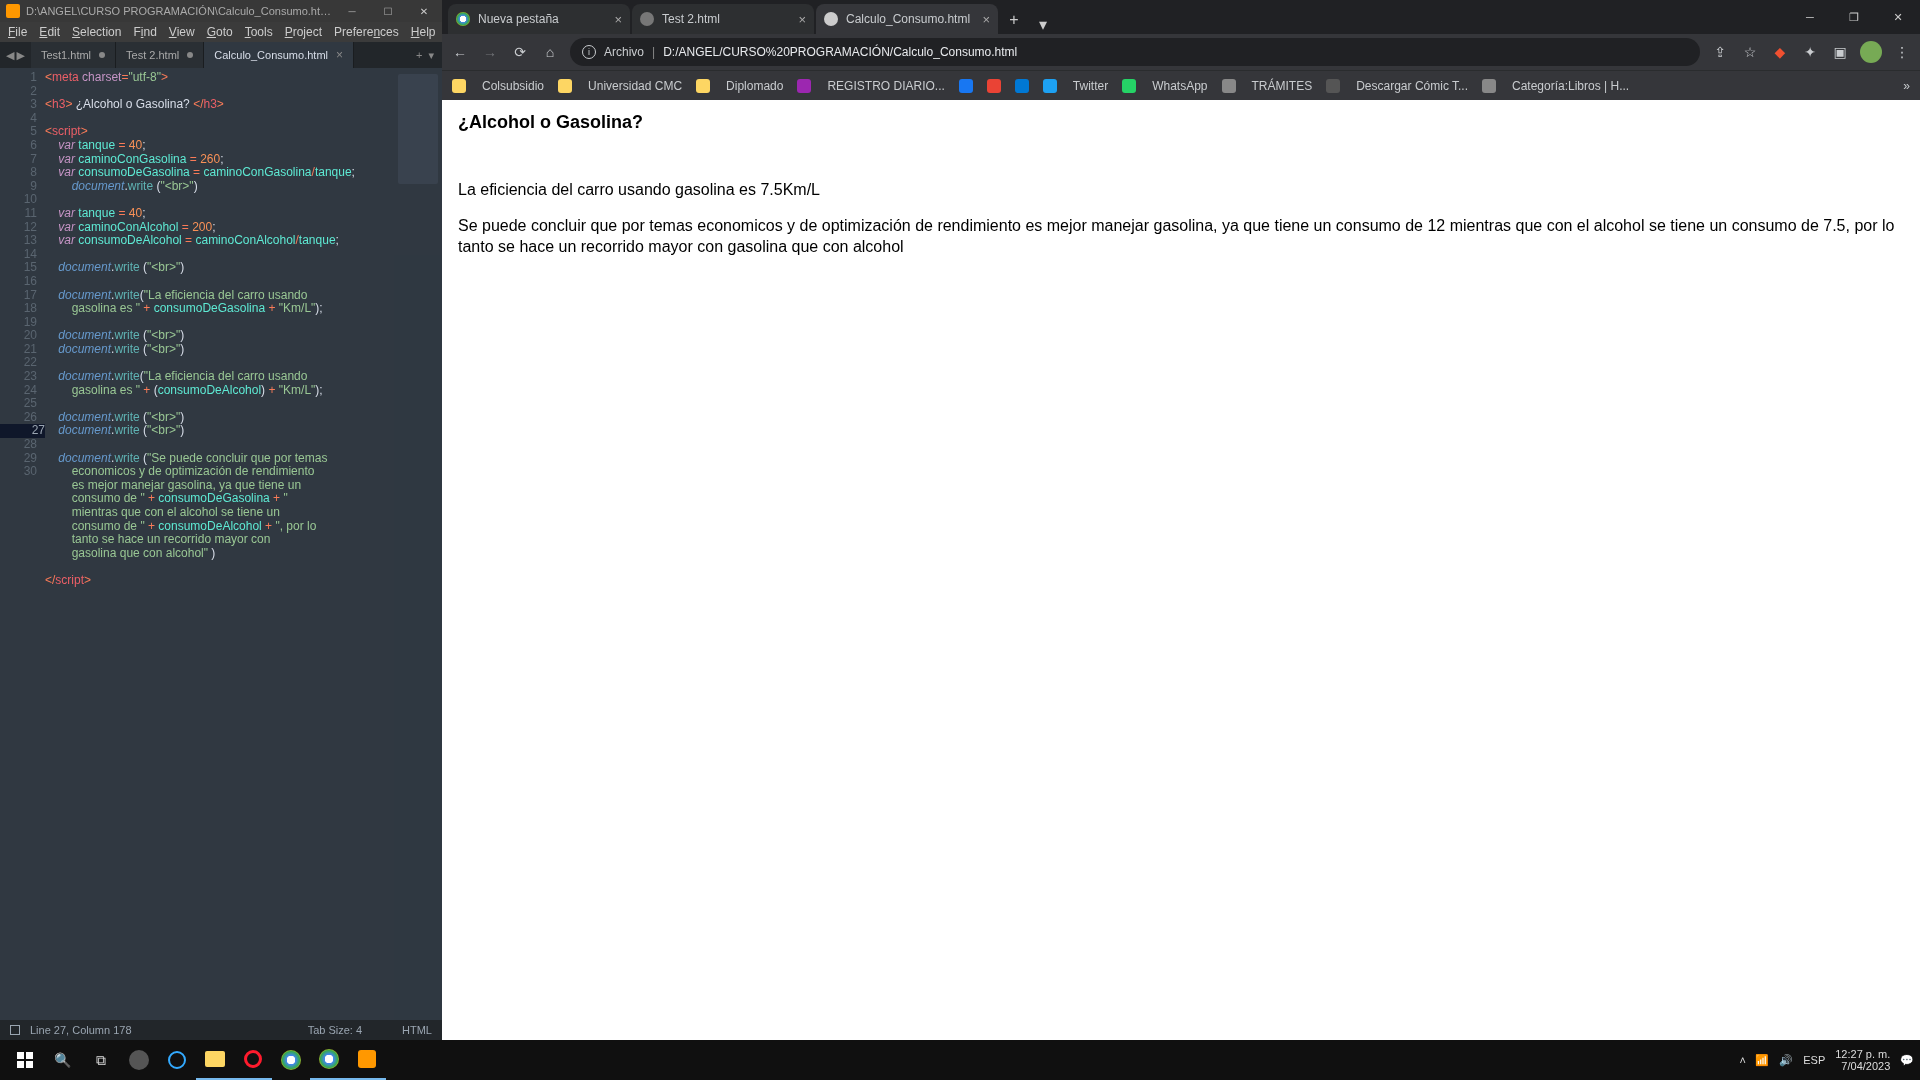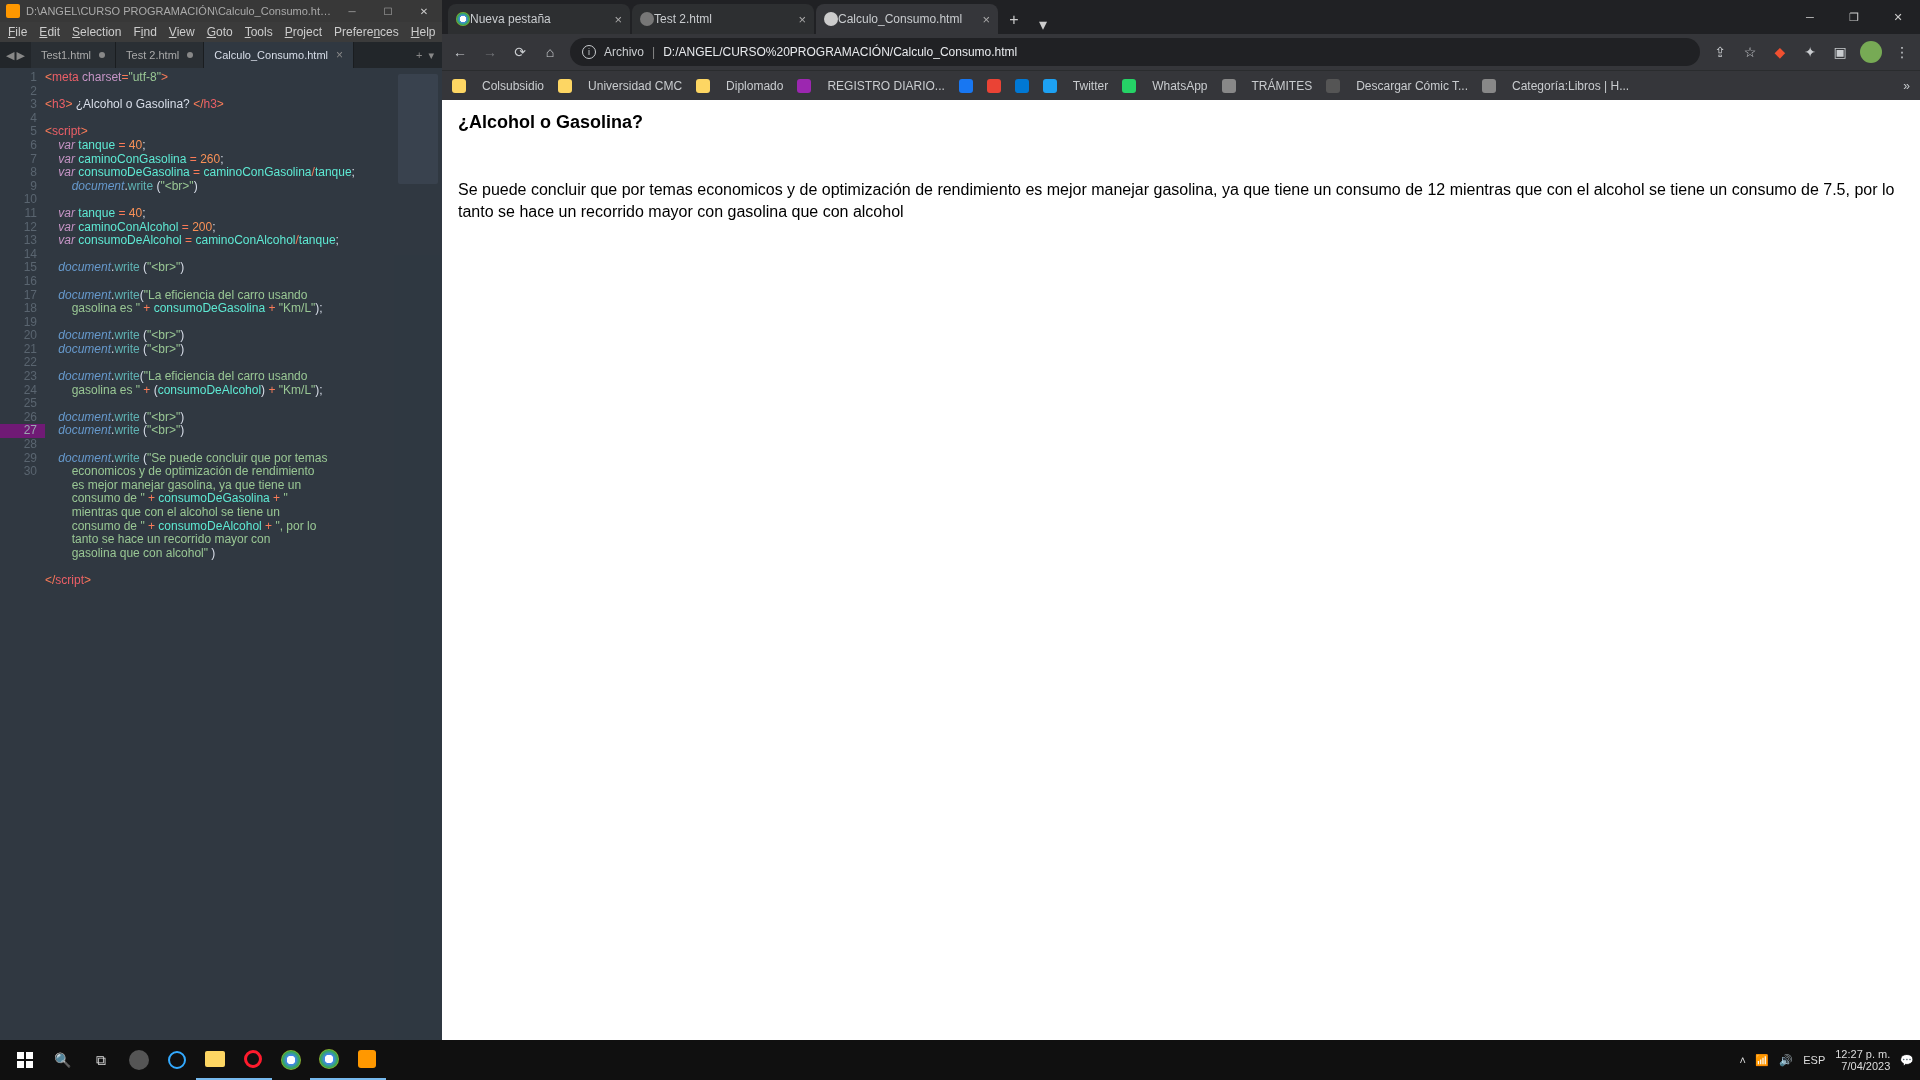--- a/index.html
+++ b/index.html
@@ -17,41 +17,41 @@
 .sub-tabs { height: 26px; background: #22262a; display: flex; align-items: center; font-size: 11px; color: #aaa; }
 .sub-tabs .nav { display: flex; gap: 2px; padding: 0 6px; }
 .sub-tabs .nav span { color: #888; }
 .sub-tab { padding: 0 10px; height: 26px; display: flex; align-items: center; gap: 8px; background: #2a2f34; border-right: 1px solid #1a1d20; }
 .sub-tab.active { background: #303841; color: #d8dee9; }
 .sub-tab .dot { width: 6px; height: 6px; border-radius: 50%; background: #888; }
 .sub-tab .x { color: #888; font-size: 12px; }
 .sub-tabs .right { margin-left: auto; display: flex; gap: 6px; padding-right: 8px; color: #888; }
 .editor { flex: 1; display: flex; font-family: Consolas, monospace; font-size: 12px; line-height: 13.6px; background: #303841; position: relative; }
 .gutter { width: 45px; background: #303841; text-align: right; padding-right: 8px; color: #5a6570; padding-top: 3px; }
-.gutter .ln.active { background: #701a75; color: #9aa5b1; margin-right: -8px; padding-right: 8px; }
+.gutter .ln.active { background: #0f172a; color: #9aa5b1; margin-right: -8px; }
 .code { flex: 1; padding-top: 3px; white-space: pre; color: #d8dee9; overflow: hidden; }
 .minimap { position: absolute; right: 0; top: 0; width: 48px; height: 100%; background: #303841; opacity: 0.9; }
 .minimap .mbox { margin: 6px 4px; height: 110px; background: #3b4450; border-radius: 2px; }
 .tag { color: #ec5f67; }
 .attr { color: #c594c5; }
 .string { color: #99c794; }
 .keyword { color: #c594c5; font-style: italic; }
 .num { color: #f99157; }
 .op { color: #f97b58; }
 .ident { color: #5eead4; }
 .func { color: #5fb3b3; }
 .obj { color: #6699cc; font-style: italic; text-align: right; }
 .sub-status { height: 20px; background: #22262a; display: flex; align-items: center; font-size: 11px; color: #9aa5b1; padding: 0 10px; }
 .sub-status .mid { margin-left: auto; margin-right: 40px; }
 .sub-status .right { }
 .sub-status .sq { width: 10px; height: 10px; border: 1px solid #9aa5b1; margin-right: 10px; }
 
 .chrome { flex: 1; display: flex; flex-direction: column; background: #202124; }
 .ch-tabs { height: 34px; background: #202124; display: flex; align-items: flex-end; padding-left: 6px; }
-.ch-tab { height: 30px; width: 182px; background: #2d2f31; border-radius: 8px 8px 0 0; display: flex; align-items: center; padding: 0 8px; font-size: 12px; color: #c9cccf; margin-right: 2px; }
+.ch-tab { height: 30px; width: 182px; background: #2d2f31; border-radius: 8px 8px 0 0; display: flex; align-items: center; padding: 0 8px; font-size: 12px; color: #c9cccf; margin-right: 2px; gap: 8px; }
 .ch-tab.active { background: #35363a; }
 .ch-tab .tico { width: 14px; height: 14px; border-radius: 50%; background: #888; flex-shrink: 0; display: flex; align-items: center; justify-content: center; font-size: 9px; }
 .ch-tab .ttxt { flex: 1; white-space: nowrap; overflow: hidden; text-overflow: ellipsis; }
 .ch-tab .tx { color: #aaa; font-size: 13px; }
 .ch-newtab { width: 28px; height: 28px; display: flex; align-items: center; justify-content: center; color: #ccc; font-size: 16px; }
 .ch-tabs .wctrl { margin-left: auto; display: flex; }
 .ch-tabs .wctrl .wb { width: 44px; height: 34px; display: flex; align-items: center; justify-content: center; color: #ccc; font-size: 11px; }
 .ch-tabs .dd { width: 30px; display: flex; align-items: center; justify-content: center; color: #ccc; }
 .ch-addr { height: 36px; background: #35363a; display: flex; align-items: center; padding: 0 8px; gap: 10px; }
 .ch-addr .ico { width: 20px; height: 20px; display: flex; align-items: center; justify-content: center; color: #c9cccf; font-size: 14px; }
@@ -194,20 +194,26 @@
         consumo de "</span> <span class="op">+</span> <span class="ident">consumoDeAlcohol</span> <span class="op">+</span> <span class="string">", por lo
         tanto se hace un recorrido mayor con
         gasolina que con alcohol"</span> )
 
 <span class="op">&lt;/</span><span class="tag">script</span><span class="op">&gt;</span>
 </div>
       <div class="minimap">
           <div class="mbox"></div>
         </div>
     </div>
+    <div class="sub-status">
+      <div class="sq"></div>
+      <span>Line 27, Column 178</span>
+      <span class="mid">Tab Size: 4</span>
+      <span class="right">HTML</span>
+    </div>
   </div>
 
   <div class="chrome">
     <div class="ch-tabs">
       <div class="ch-tab">
         <div class="tico" style="background:radial-gradient(circle,#fff 30%,#4285f4 31%,#34a853 60%,#fbbc05 80%,#ea4335 100%)"></div>
         <div class="ttxt">Nueva pestaña</div>
         <div class="tx">×</div>
       </div>
       <div class="ch-tab">
@@ -293,20 +299,21 @@
         </div>
         <div class="bm">
           <div class="bico" style="background: rgb(136, 136, 136);"></div>
           <span>Categoría:Libros | H...</span>
         </div>
         <div class="more">»</div>
       </div>
     <div class="page">
       <h3>¿Alcohol o Gasolina?</h3>
       <br>
+      <p>La eficiencia del carro usando gasolina es 7.5Km/L</p>
       <p>Se puede concluir que por temas economicos y de optimización de rendimiento es mejor manejar gasolina, ya que tiene un consumo de 12 mientras que con el alcohol se tiene un consumo de 7.5, por lo tanto se hace un recorrido mayor con gasolina que con alcohol</p>
     </div>
   </div>
 </div>
 
 <div class="taskbar">
   <div class="tb">
       <svg width="16" height="16">
         <rect width="7" height="7" fill="#fff"></rect>
         <rect x="9" width="7" height="7" fill="#fff"></rect>

